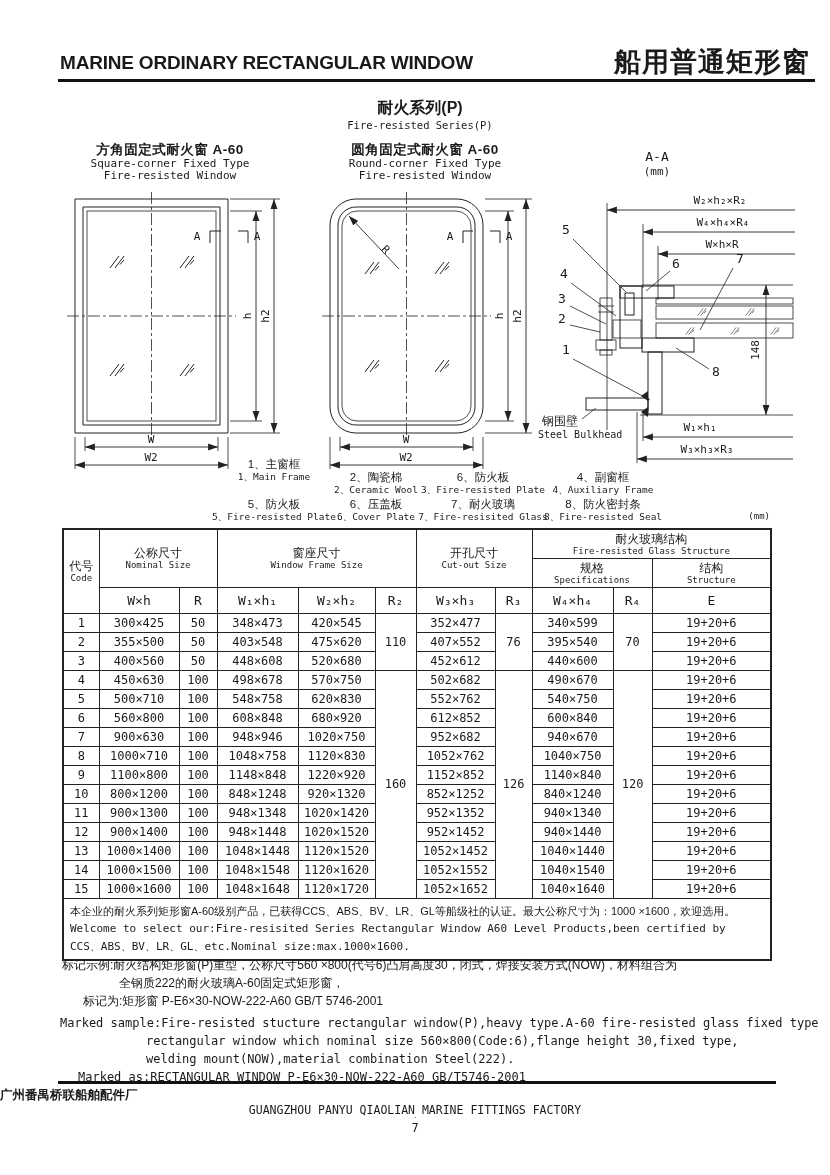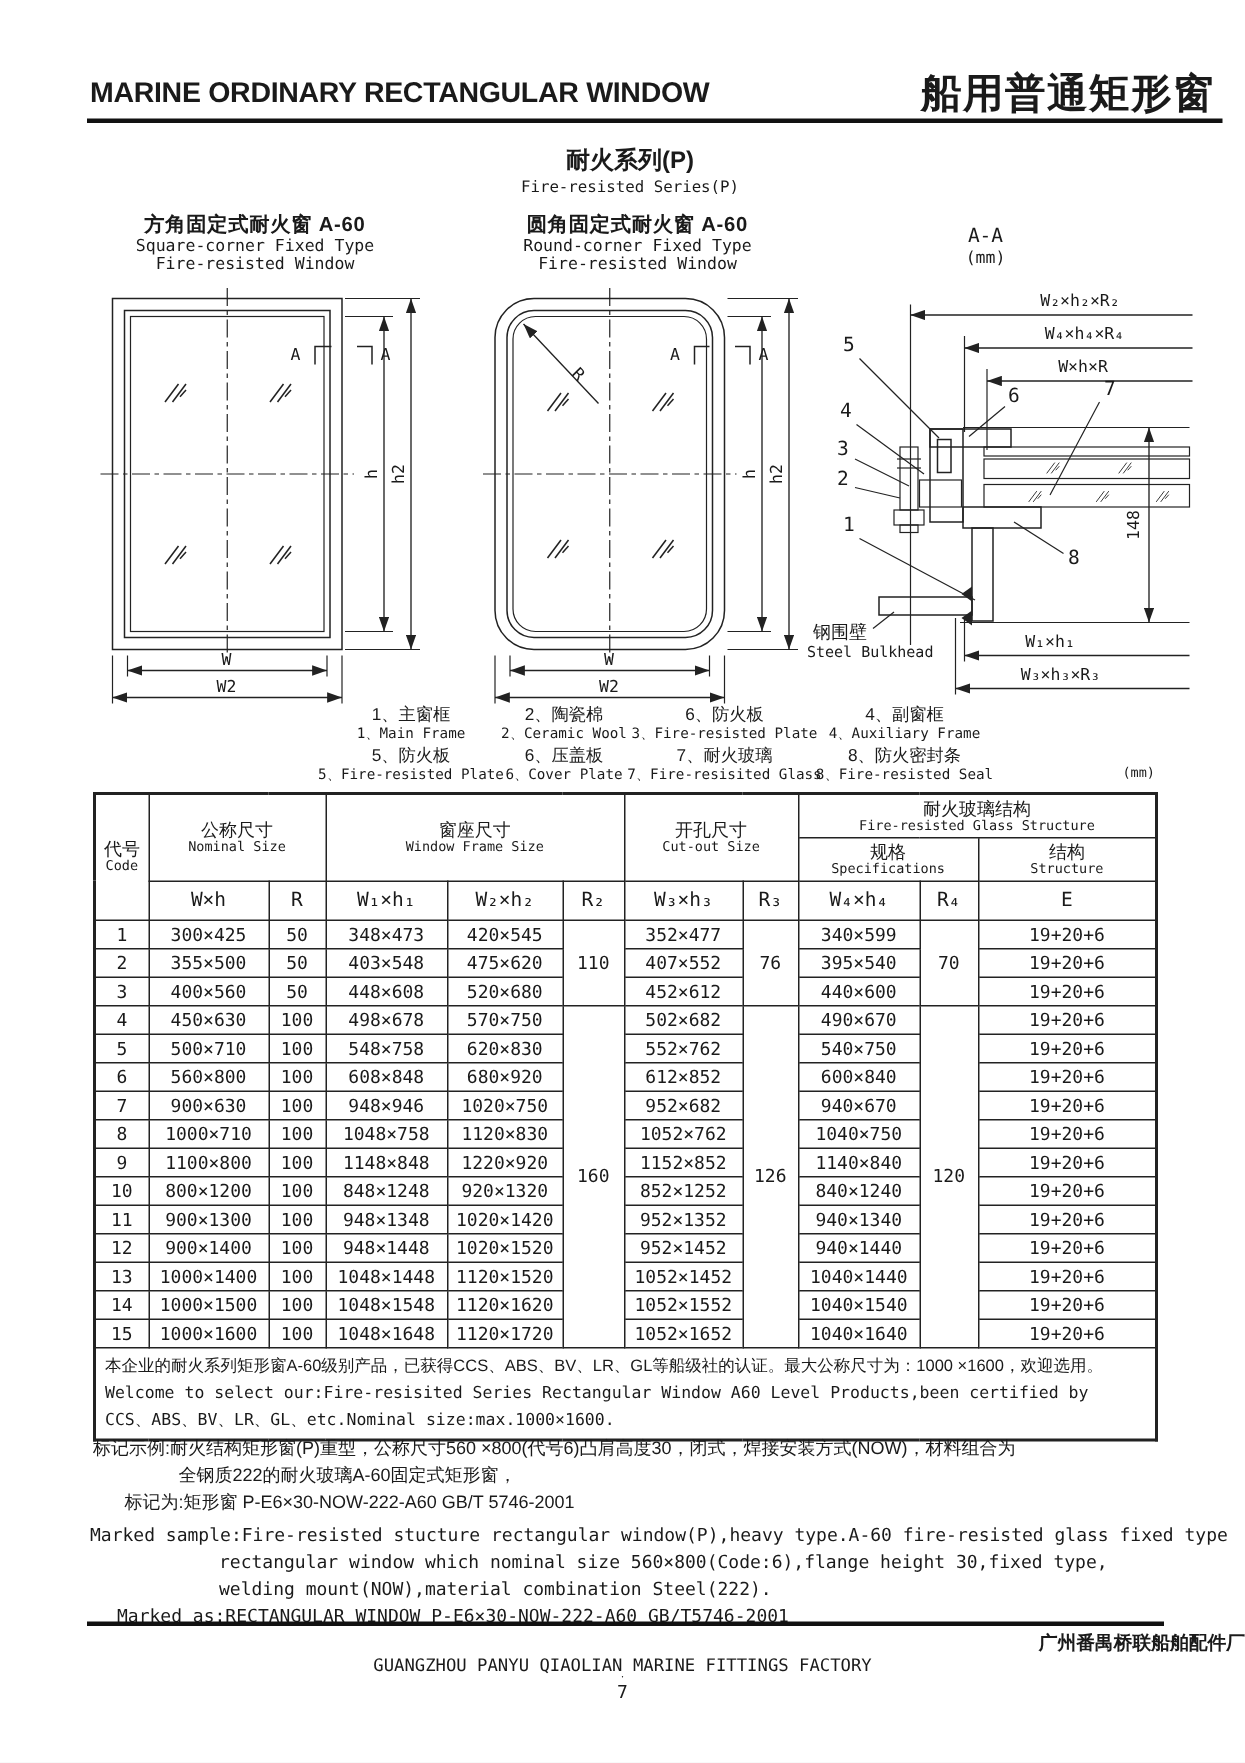--- a/index.html
+++ b/index.html
@@ -59,21 +59,21 @@
   
   .notes-zh { left:62px; top:956px; font-size:12px; line-height:18px; font-family:"Liberation Sans","DejaVu Sans",sans-serif; }
   .notes-zh .nz2 { margin-left:57px; }
   .notes-zh .nz3 { margin-left:21px; }
   .notes-en { left:60px; top:1014px; font-size:12px; line-height:18px; font-family:"DejaVu Sans Mono", monospace; }
   .notes-en .ne2, .notes-en .ne3 { margin-left:86px; }
   .notes-en .ne4 { margin-left:18px; }
 
   
   .rule-bottom { left:58px; top:1081px; width:718px; height:2.5px; background:#111; }
-  .factory-zh { left:0; top:1087px; width:830px; text-align:right; font-size:12.5px; font-weight:600; }
+  .factory-zh { left:0; top:1087px; width:830px; text-align:left; font-size:12.5px; font-weight:600; }
   .factory-en { left:0; top:1103px; width:830px; text-align:center; font-size:11.5px; }
   .page-dot { left:0; top:1114px; width:830px; text-align:center; font-size:8px; line-height:8px; }
   .page-num { left:0; top:1121px; width:830px; text-align:center; font-size:12px; }
 </style>
 </head>
 <body>
 
 <div class="page">
 
   <div class="abs title-en">MARINE ORDINARY RECTANGULAR WINDOW</div>
@@ -259,21 +259,21 @@
       <text class="svgtxt" x="700" y="431" text-anchor="middle">W₁×h₁</text>
       <line class="dim" x1="637" y1="459" x2="793" y2="459" marker-start="url(#arr)"></line>
       <text class="svgtxt" x="707" y="453" text-anchor="middle">W₃×h₃×R₃</text>
 
       <line class="thin" x1="582" y1="419" x2="596" y2="408"></line>
       <text class="svgtxt-zh" x="542" y="425">钢围壁</text>
       <text class="svgtxt" x="538" y="438" style="font-size:10px">Steel Bulkhead</text>
     </g>
   </svg>
 
-  <div class="abs legend-item" style="left:189px; top:471px;">
+  <div class="abs legend-item" style="left:189px; top:458px;">
     <div class="lz">1、主窗框</div>
     <div class="le mono">1、Main Frame</div>
   </div>
   <div class="abs legend-item" style="left:291px; top:471px;">
     <div class="lz">2、陶瓷棉</div>
     <div class="le mono">2、Ceramic Wool</div>
   </div>
   <div class="abs legend-item" style="left:398px; top:471px;">
     <div class="lz">6、防火板</div>
     <div class="le mono">3、Fire-resisted Plate</div>

